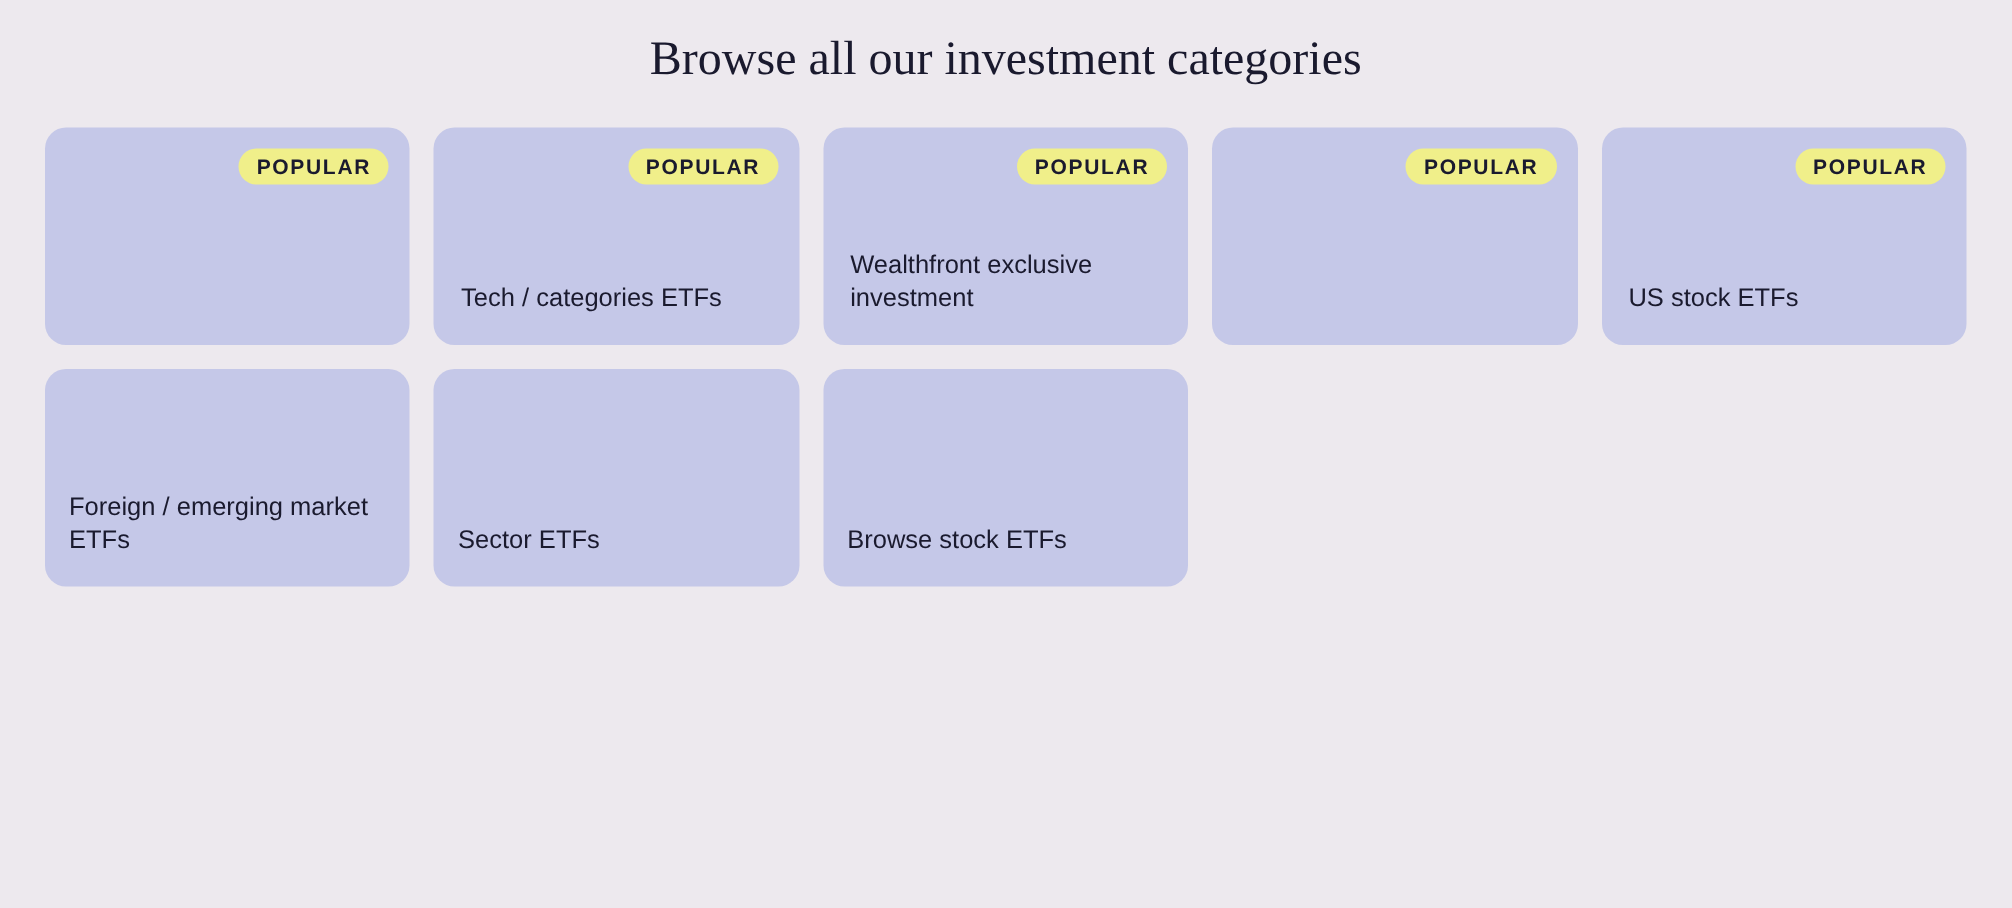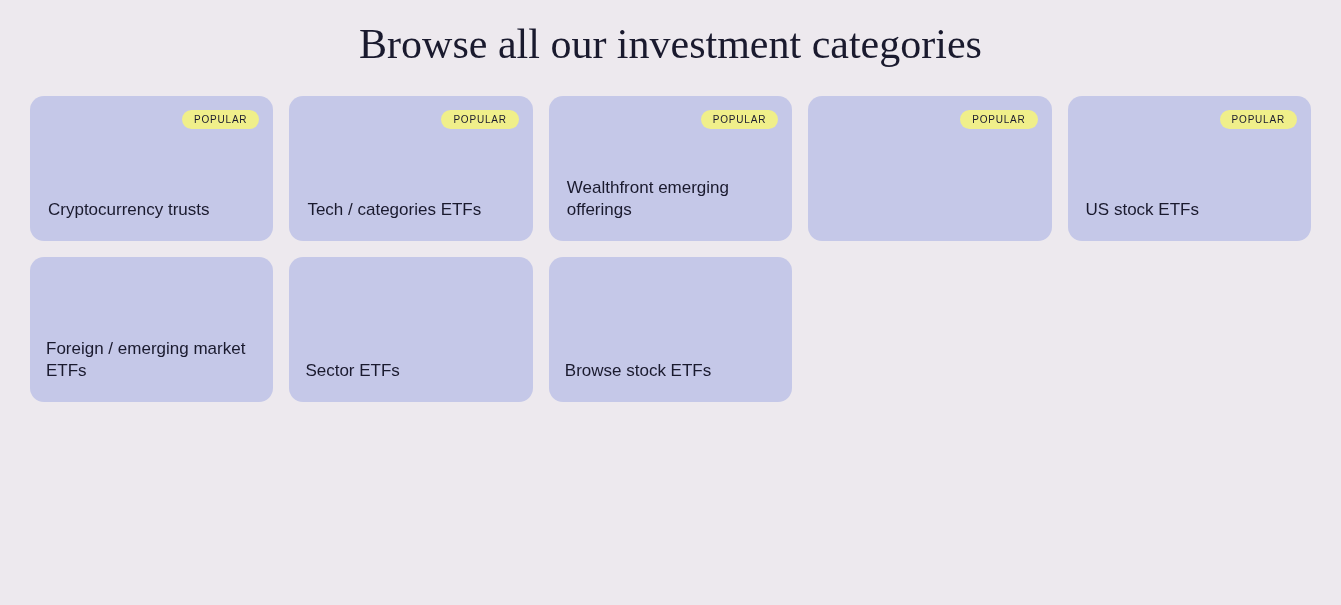--- a/index.html
+++ b/index.html
@@ -13,21 +13,21 @@
       min-height: 605px;
       background-color: #ede9ee;
       font-family: Georgia, 'Times New Roman', serif;
       display: flex;
       flex-direction: column;
       align-items: center;
       padding: 20px 30px 30px;
     }
 
     .page-title {
-      font-size: 42px;
+      font-size: 32px;
       font-weight: 400;
       color: #1a1a2e;
       text-align: center;
       margin-bottom: 28px;
       font-family: Georgia, serif;
     }
 
     .grid-container {
       width: 100%;
       max-width: 1300px;
@@ -50,22 +50,22 @@
 
     .category-card.no-badge {
       padding-top: 28px;
       padding-left: 16px;
     }
 
     .popular-badge {
       display: inline-block;
       background-color: #f0ef8a;
       color: #1a1a2e;
-      font-size: 10px;
-      font-weight: 400;
+      font-size: 14px;
+      font-weight: 700;
       letter-spacing: 0.08em;
       padding: 4px 12px;
       border-radius: 20px;
       font-family: Arial, sans-serif;
       position: absolute;
       top: 14px;
       right: 14px;
     }
 
     .card-label {
@@ -89,29 +89,28 @@
   </style>
 </head>
 <body>
 
 <h1 class="page-title">Browse all our investment categories</h1>
 
 <div class="grid-container">
 
   <div id="card-row1-0" class="category-card">
     <span class="popular-badge">POPULAR</span>
-    <span class="card-label has-badge">Cryptocurrency trusts</span>
   </div>
   <div id="card-row1-1" class="category-card">
     <span class="popular-badge">POPULAR</span>
     <span class="card-label has-badge">Tech / categories ETFs</span>
   </div>
   <div id="card-row1-2" class="category-card">
     <span class="popular-badge">POPULAR</span>
-    <span class="card-label has-badge">Wealthfront emerging offerings</span>
+    <span class="card-label has-badge">Wealthfront exclusive investment</span>
   </div>
   <div id="card-row1-3" class="category-card">
     <span class="popular-badge">POPULAR</span>
   </div>
   <div id="card-row1-4" class="category-card">
     <span class="popular-badge">POPULAR</span>
     <span class="card-label has-badge">US stock ETFs</span>
   </div>
 
   <div id="card-row2-1" class="category-card no-badge">

